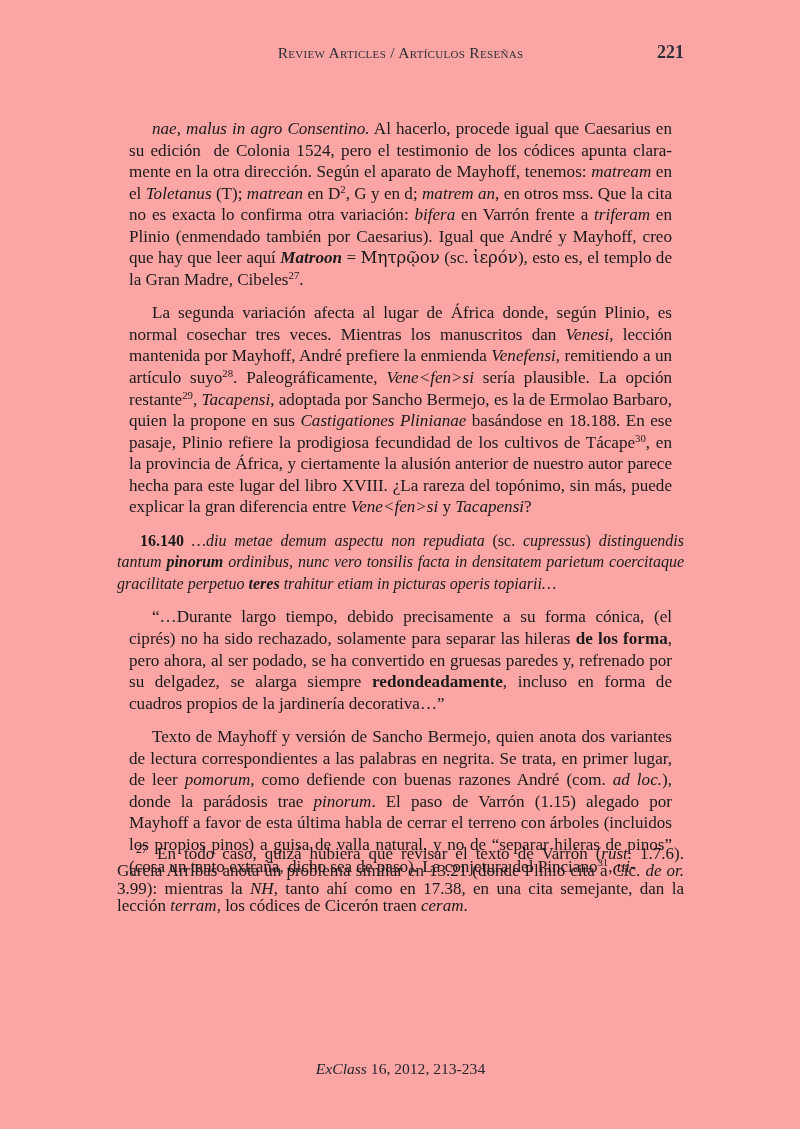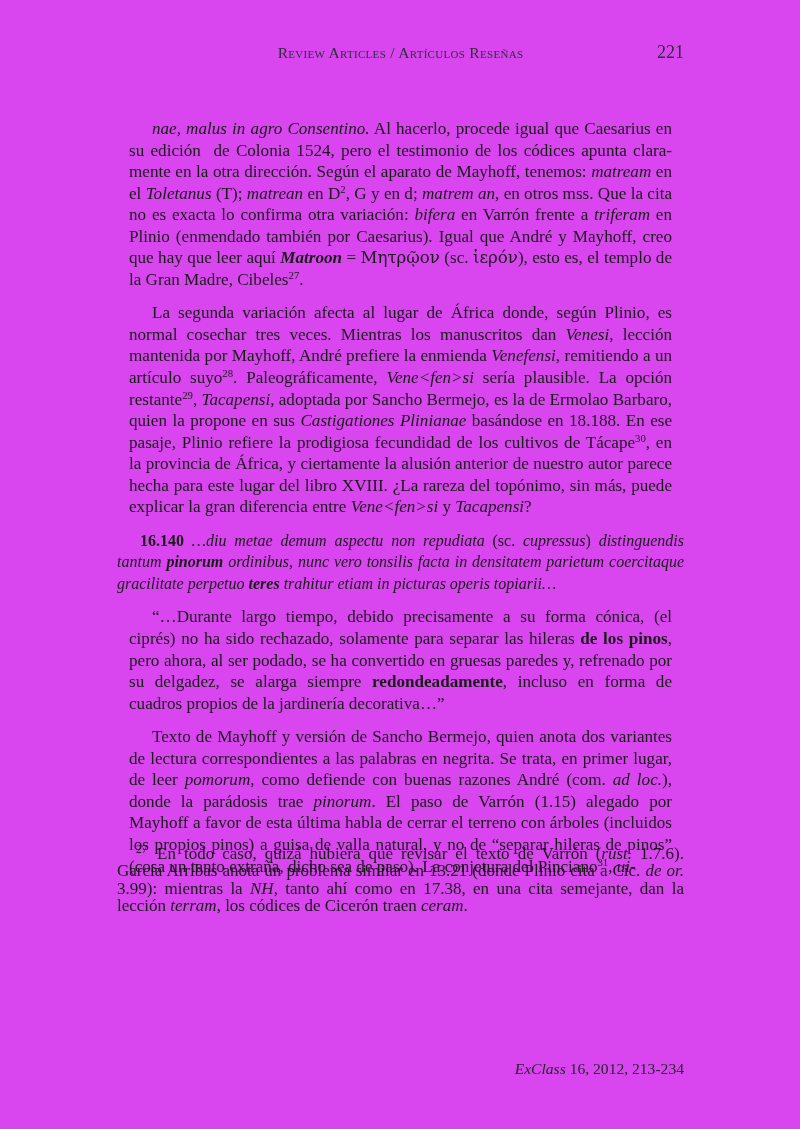--- a/index.html
+++ b/index.html
@@ -5,21 +5,21 @@
   html, body {
     margin: 0;
     padding: 0;
     background: #ffffff;
   }
   .page {
     position: relative;
     width: 800px;
     height: 1129px;
     margin: 0 auto;
-    background: #d946ef;
+    background: #fca5a5;
     color: #1a1a1a;
     font-family: "Liberation Serif", "DejaVu Serif", serif;
     overflow: hidden;
   }
 
   
   .runhead {
     position: absolute;
     left: 117px;
     right: 116px;
@@ -35,20 +35,21 @@
     letter-spacing: 0.3px;
     color: #2c2f36;
     white-space: nowrap;
   }
   .runhead-folio {
     position: absolute;
     right: 0;
     top: -2px;
     font-size: 18px;
     color: #2c2f36;
+    font-weight: bold;
   }
 
   
   .body {
     position: absolute;
     left: 117px;
     top: 106px;
     width: 567px;
   }
   p.para {
@@ -106,21 +107,21 @@
     line-height: 0;
     margin-right: 1.5px;
   }
 
   
   .footer {
     position: absolute;
     left: 117px;
     right: 116px;
     top: 1060px;
-    text-align: right;
+    text-align: center;
     font-size: 15.6px;
     color: #23262c;
   }
   .footer .jrnl { font-style: italic; }
 </style>
 </head>
 <body>
 
 <div class="page">
 
@@ -130,21 +131,21 @@
   </div>
 
   <div class="body">
 
     <p class="para"><i class="it">nae, malus in agro Consentino.</i> Al hacerlo, procede igual que Caesarius en su edición&nbsp; de Colonia 1524, pero el testimonio de los códices apunta clara-mente en la otra dirección. Según el aparato de Mayhoff, tenemos: <i class="it">matream</i> en el <i class="it">Toletanus</i> (T); <i class="it">matrean</i> en D<sup class="fn">2</sup>, G y en d; <i class="it">matrem an</i>, en otros mss. Que la cita no es exacta lo confirma otra variación: <i class="it">bifera</i> en Varrón frente a <i class="it">triferam</i> en Plinio (enmendado también por Caesarius). Igual que André y Mayhoff, creo que hay que leer aquí <span class="bi">Matroon</span> = <span class="grk">Μητρῷον</span> (sc. <span class="grk">ἱερόν</span>), esto es, el templo de la Gran Madre, Cibeles<sup class="fn">27</sup>.</p>
 
     <p class="para">La segunda variación afecta al lugar de África donde, según Plinio, es normal cosechar tres veces. Mientras los manuscritos dan <i class="it">Venesi</i>, lección mantenida por Mayhoff, André prefiere la enmienda <i class="it">Venefensi</i>, remitiendo a un artículo suyo<sup class="fn">28</sup>. Paleográficamente, <i class="it">Vene&lt;fen&gt;si</i> sería plausible. La opción restante<sup class="fn">29</sup>, <i class="it">Tacapensi</i>, adoptada por Sancho Bermejo, es la de Ermolao Barbaro, quien la propone en sus <i class="it">Castigationes Plinianae</i> basándose en 18.188. En ese pasaje, Plinio refiere la prodigiosa fecundidad de los cultivos de Tácape<sup class="fn">30</sup>, en la provincia de África, y ciertamente la alusión anterior de nuestro autor parece hecha para este lugar del libro XVIII. ¿La rareza del topónimo, sin más, puede explicar la gran diferencia entre <i class="it">Vene&lt;fen&gt;si</i> y <i class="it">Tacapensi</i>?</p>
 
     <p class="quote"><b class="bd up">16.140</b> …diu metae demum aspectu non repudiata <span class="up">(sc. <i class="it">cupressus</i>)</span> distinguendis tantum <span class="bi">pinorum</span> ordinibus, nunc vero tonsilis facta in densitatem parietum coercitaque gracilitate perpetuo <span class="bi">teres</span> trahitur etiam in picturas operis topiarii…</p>
 
-    <p class="para">“…Durante largo tiempo, debido precisamente a su forma cónica, (el ciprés) no ha sido rechazado, solamente para separar las hileras <b class="bd">de los pinos</b>, pero ahora, al ser podado, se ha convertido en gruesas paredes y, refrenado por su delgadez, se alarga siempre <b class="bd">redondeadamente</b>, incluso en forma de cuadros propios de la jardinería decorativa…”</p>
+    <p class="para">“…Durante largo tiempo, debido precisamente a su forma cónica, (el ciprés) no ha sido rechazado, solamente para separar las hileras <b class="bd">de los forma</b>, pero ahora, al ser podado, se ha convertido en gruesas paredes y, refrenado por su delgadez, se alarga siempre <b class="bd">redondeadamente</b>, incluso en forma de cuadros propios de la jardinería decorativa…”</p>
 
     <p class="para">Texto de Mayhoff y versión de Sancho Bermejo, quien anota dos variantes de lectura correspondientes a las palabras en negrita. Se trata, en primer lugar, de leer <i class="it">pomorum</i>, como defiende con buenas razones André (com. <i class="it">ad loc.</i>), donde la parádosis trae <i class="it">pinorum</i>. El paso de Varrón (1.15) alegado por Mayhoff a favor de esta última habla de cerrar el terreno con árboles (incluidos los propios pinos) a guisa de valla natural, y no de “separar hileras de pinos” (cosa un tanto extraña, dicho sea de paso). La conjetura del Pinciano<sup class="fn">31</sup>, <i class="it">ui-</i></p>
 
   </div>
 
   <div class="notes">
 
     <p class="note"><sup class="fn">27</sup> En todo caso, quizá hubiera que revisar el texto de Varrón (<i class="it">rust.</i> 1.7.6). García Arribas anota un problema similar en 13.21 (donde Plinio cita a Cic. <i class="it">de or.</i> 3.99): mientras la <i class="it">NH</i>, tanto ahí como en 17.38, en una cita semejante, dan la lección <i class="it">terram</i>, los códices de Cicerón traen <i class="it">ceram</i>.</p>
 
 

